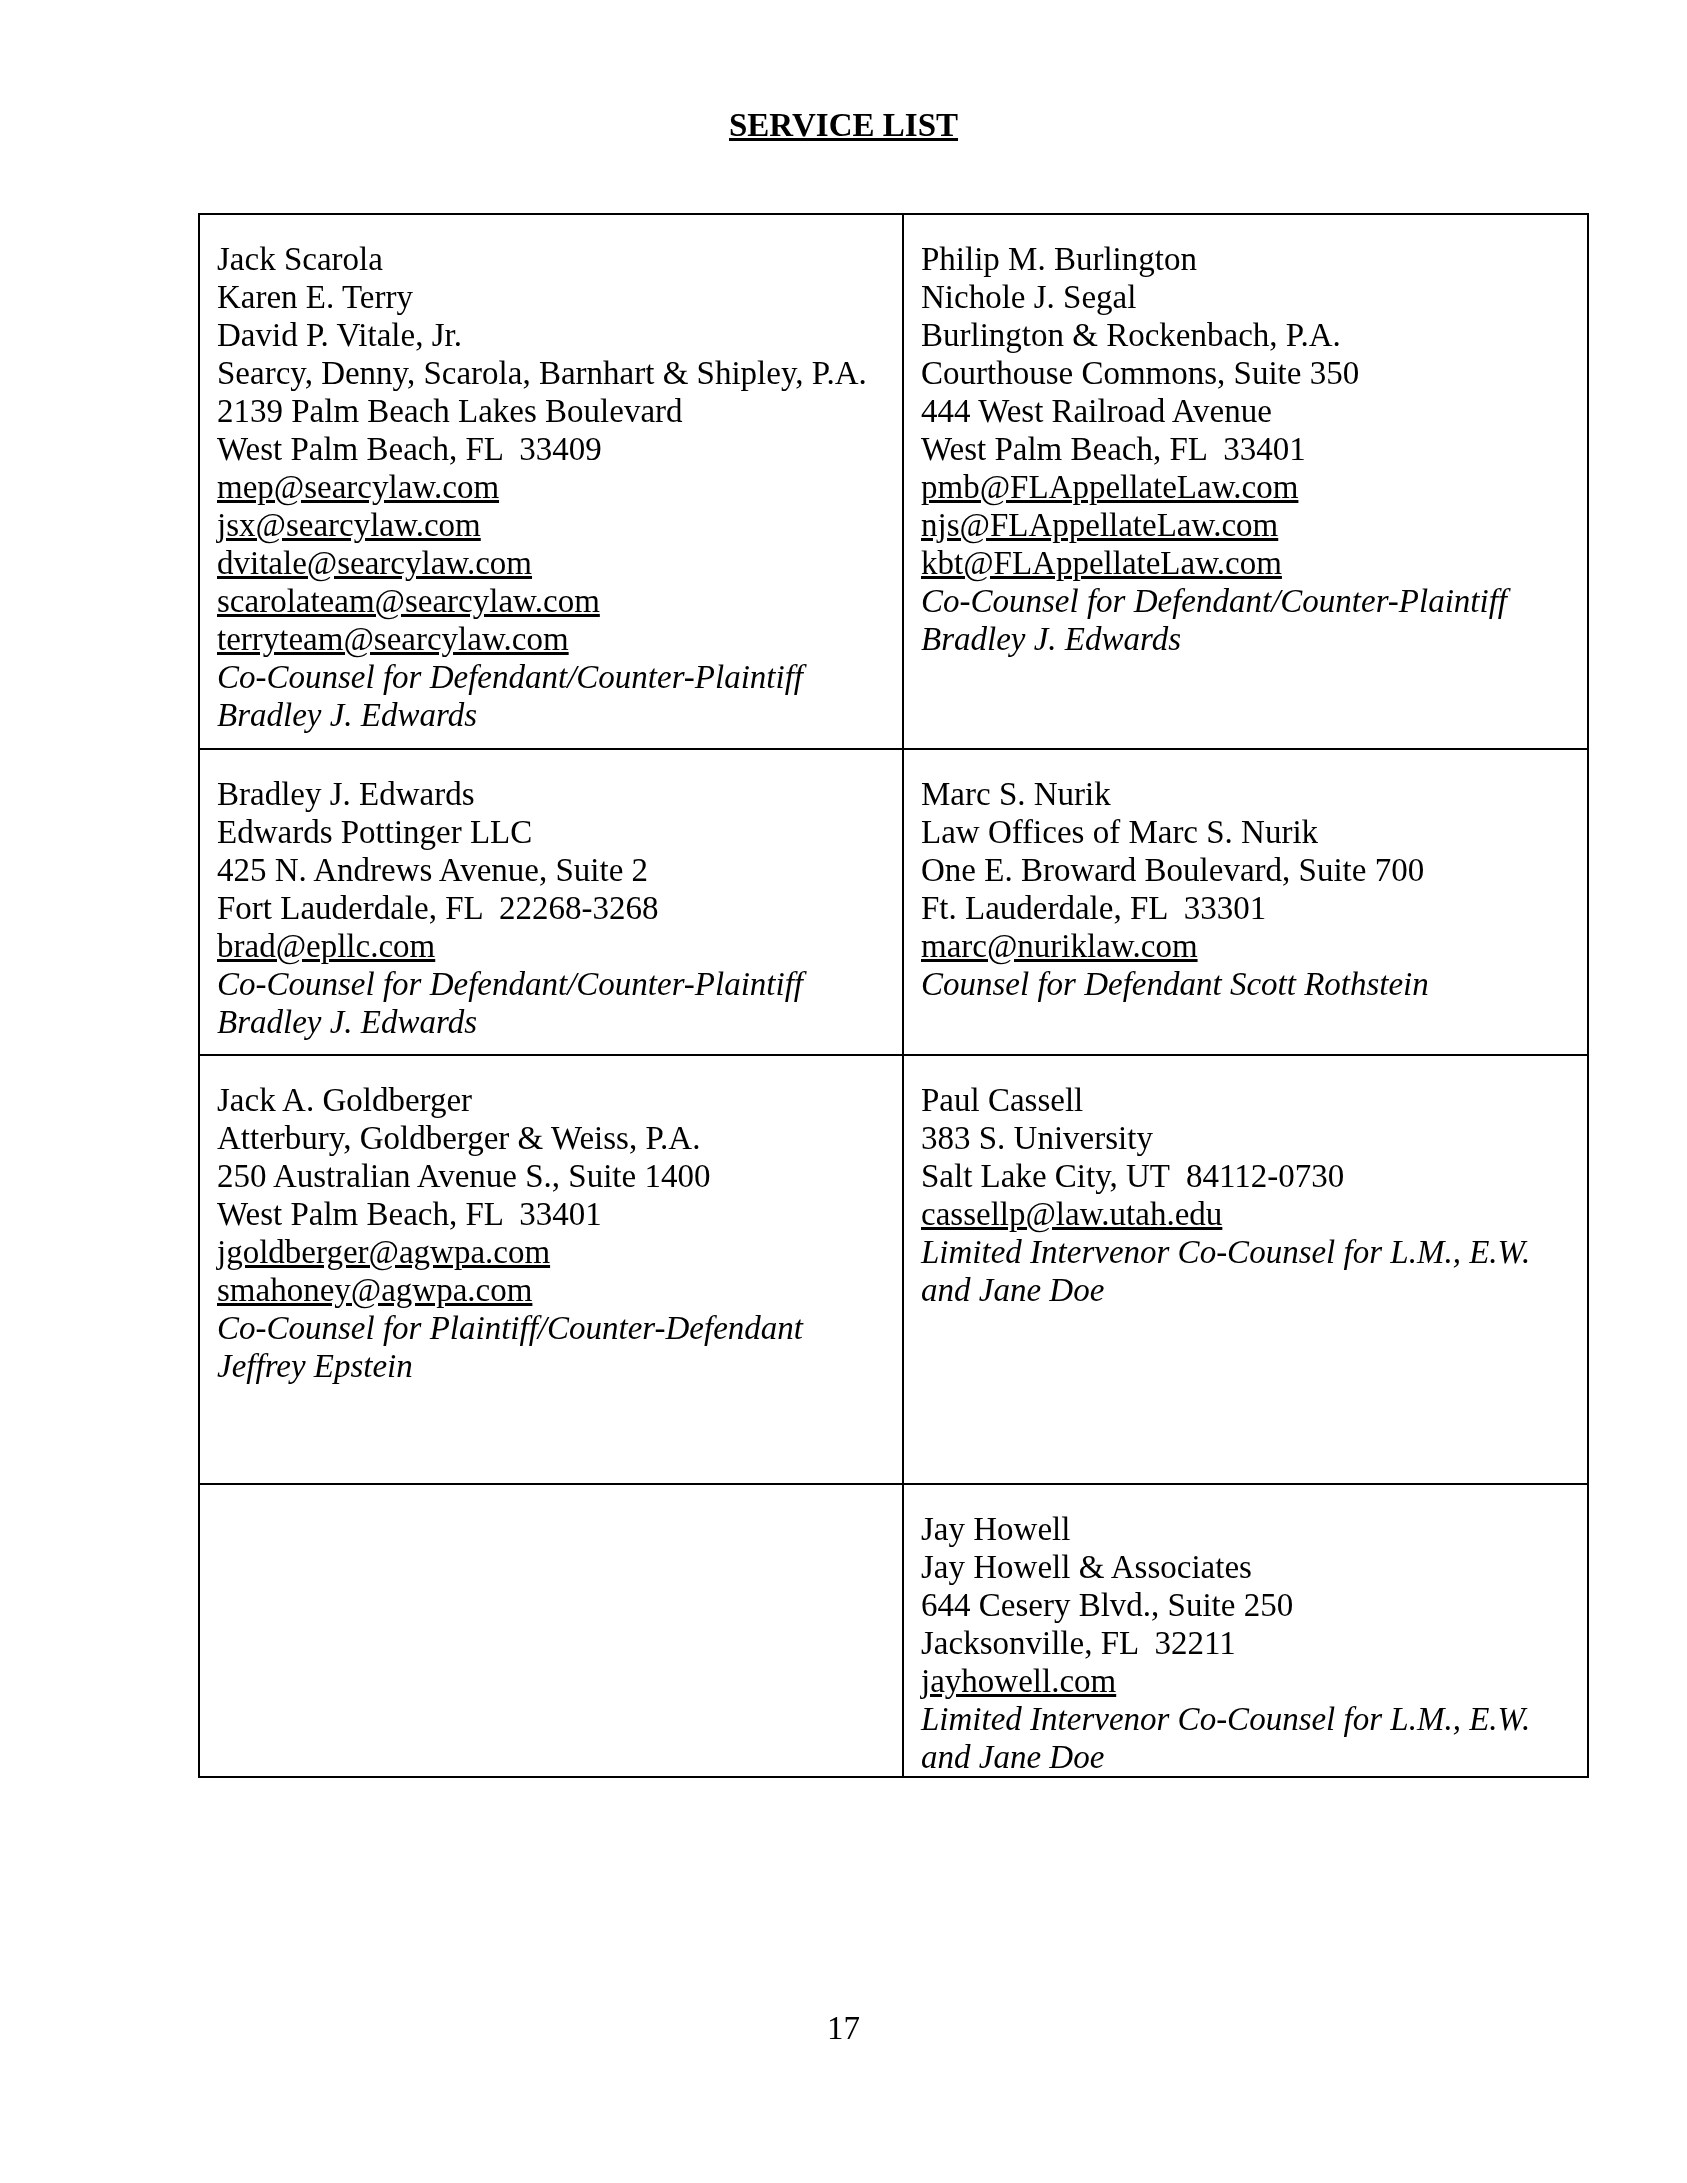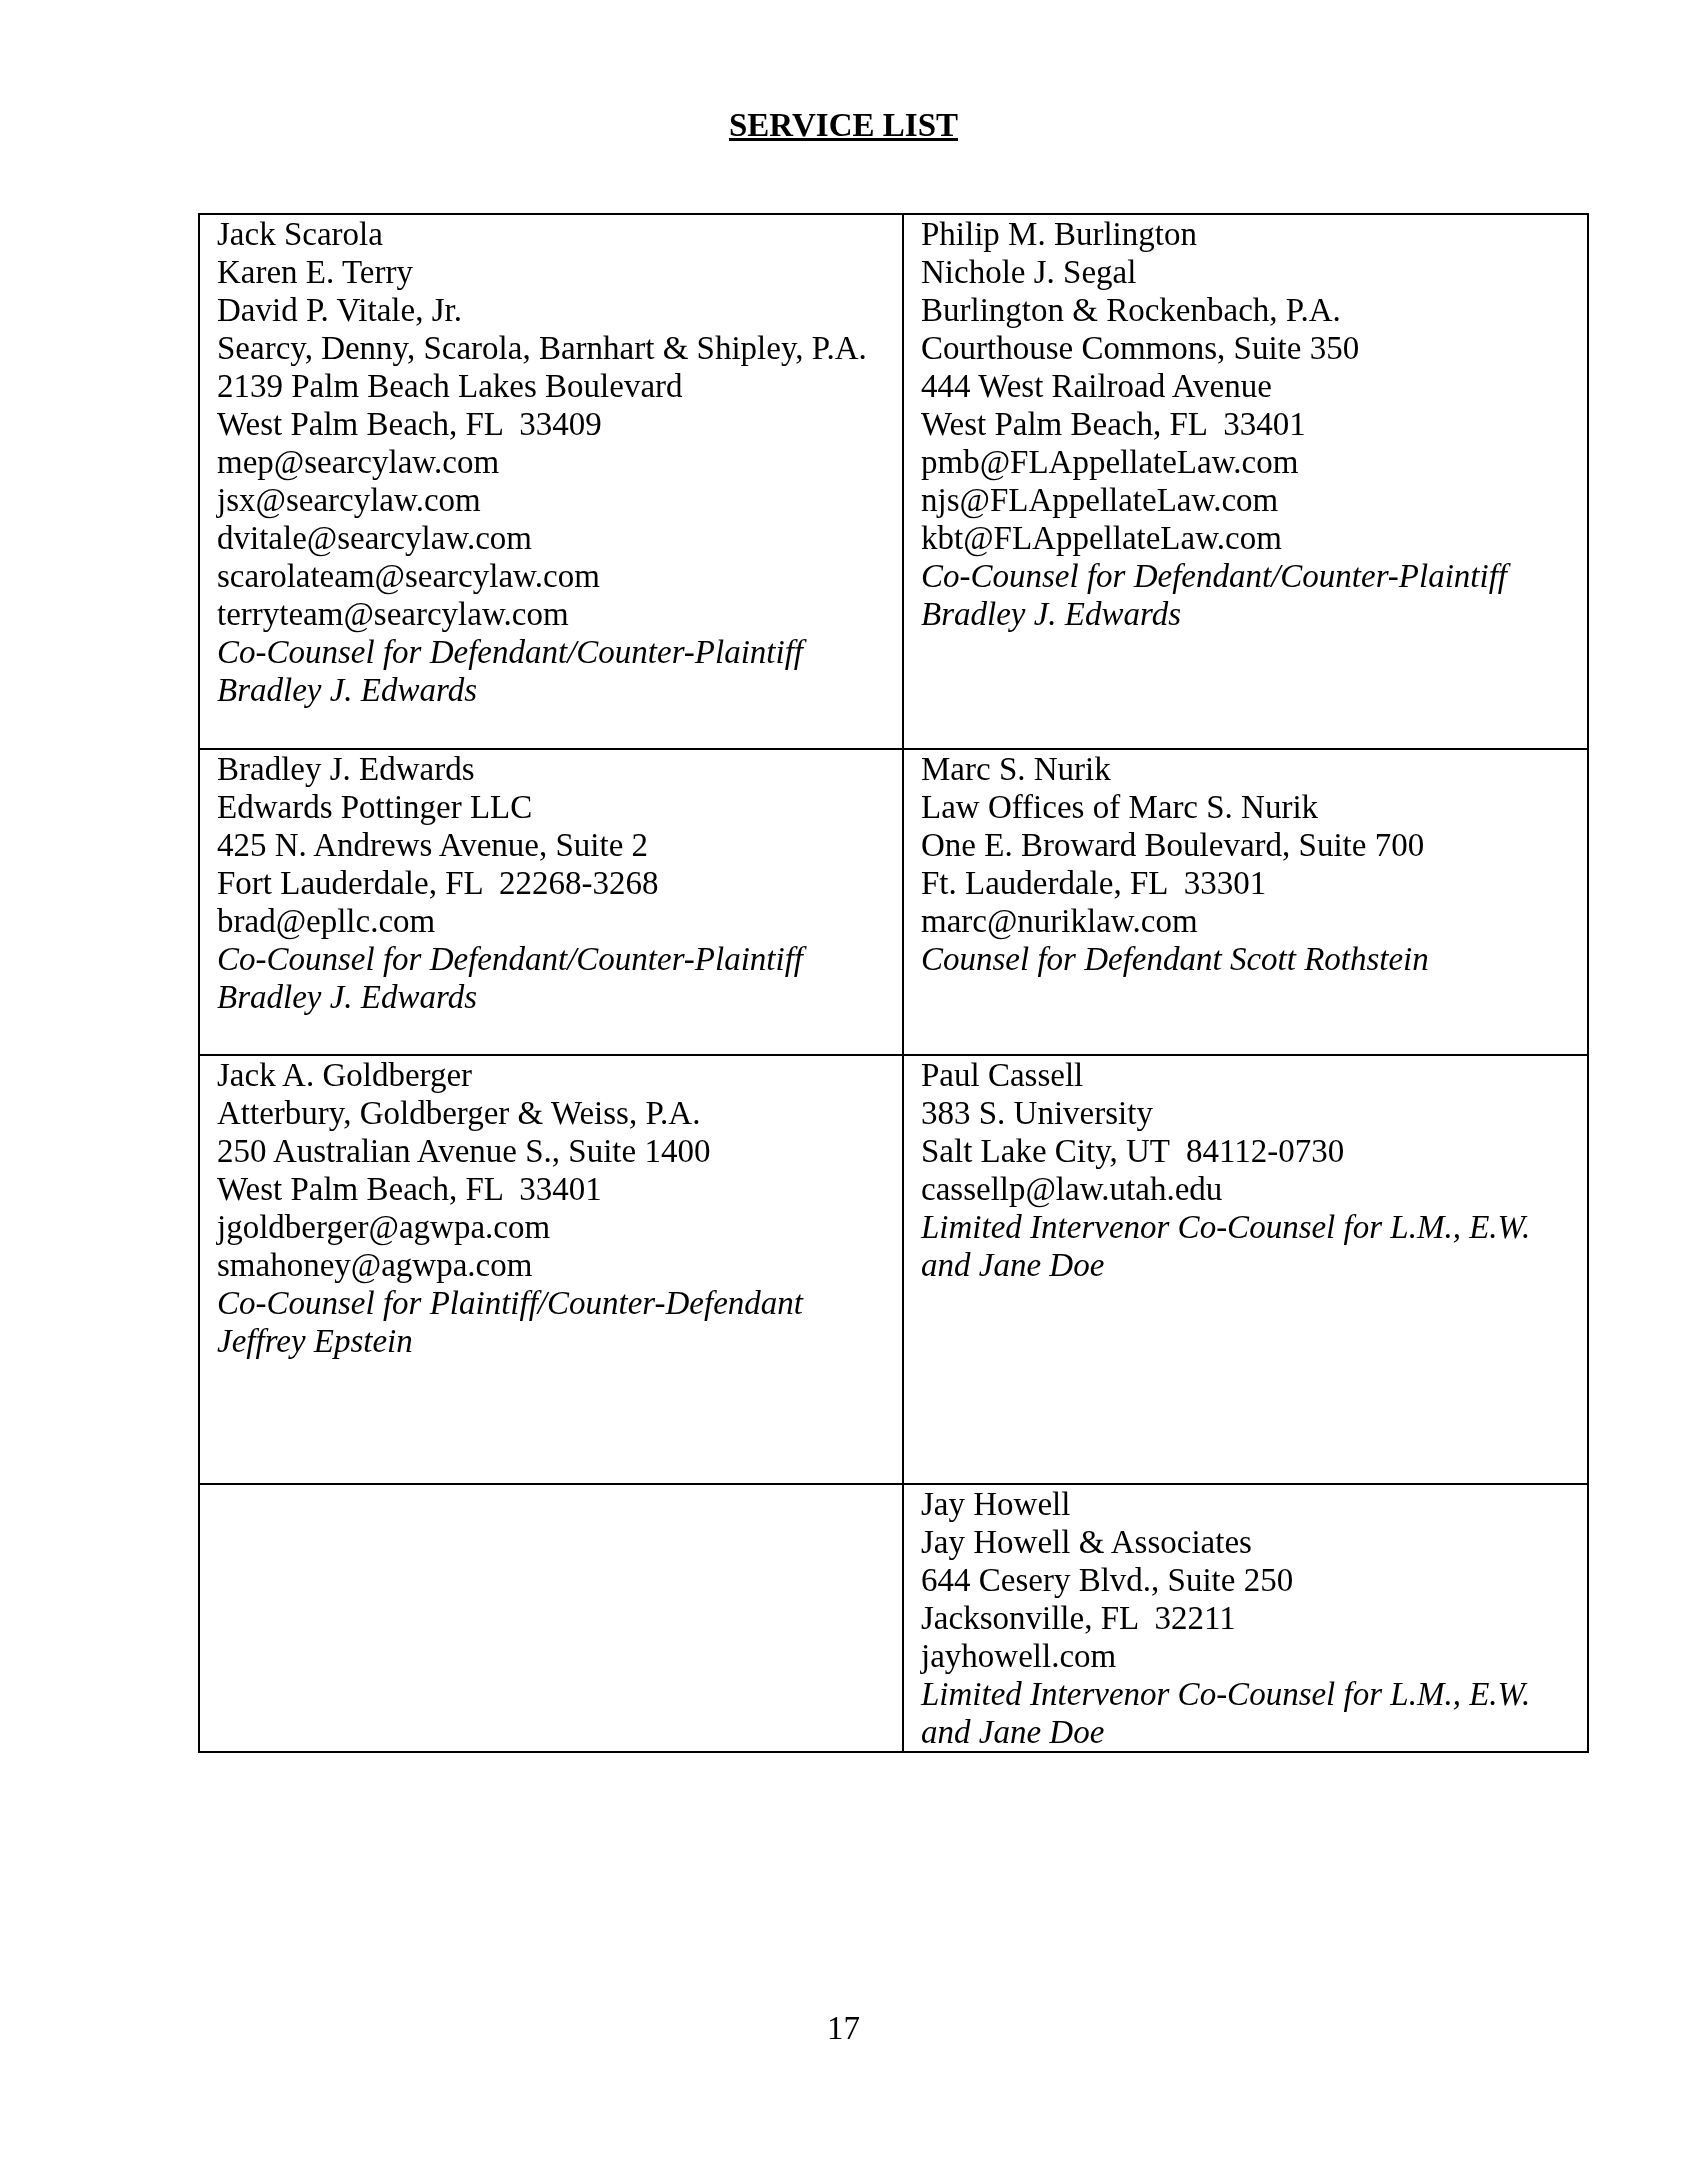--- a/index.html
+++ b/index.html
@@ -25,30 +25,30 @@
     border-collapse: collapse;
     margin-left: 198px;
     width: 1389px;
     table-layout: fixed;
   }
   table.service-table col.left-col  { width: 704px; }
   table.service-table col.right-col { width: 685px; }
   table.service-table td {
     border: 2.6px solid #000000;
     vertical-align: top;
-    padding: 0 16px 0 17px;
+    padding: 25px 16px 0 17px;
     font-size: 33px;
     line-height: 38px;
   }
   table.service-table tr.row-0 { height: 535px; }
   table.service-table tr.row-1 { height: 306px; }
   table.service-table tr.row-2 { height: 429px; }
   table.service-table tr.row-3 { height: 251px; }
   .line { white-space: pre-wrap; }
-  .line.link { }
+  .line.link { text-decoration: underline; }
   .line.italic { font-style: italic; }
   .page-number {
     position: absolute;
     top: 2009px;
     left: 0;
     width: 100%;
     text-align: center;
     font-size: 33px;
     line-height: 38px;
   }

